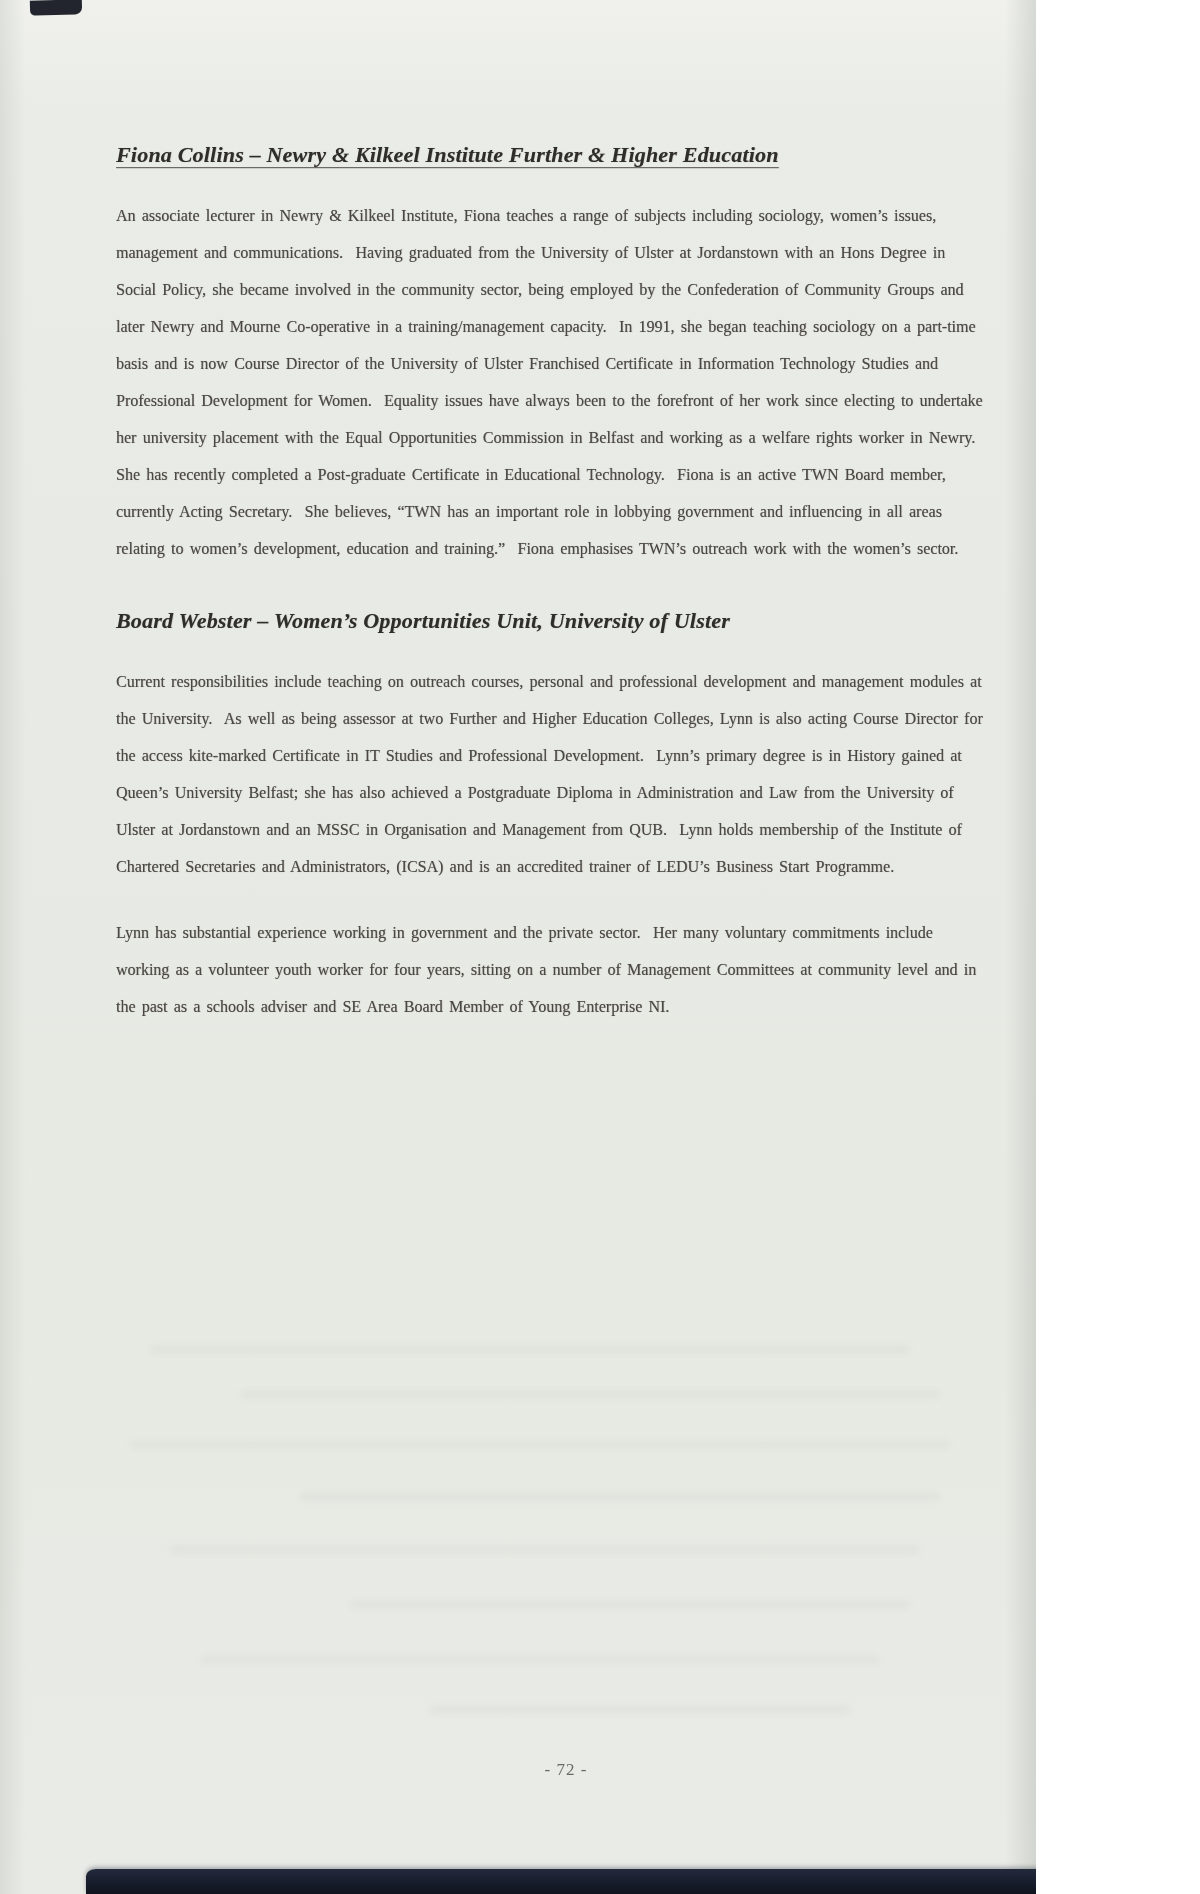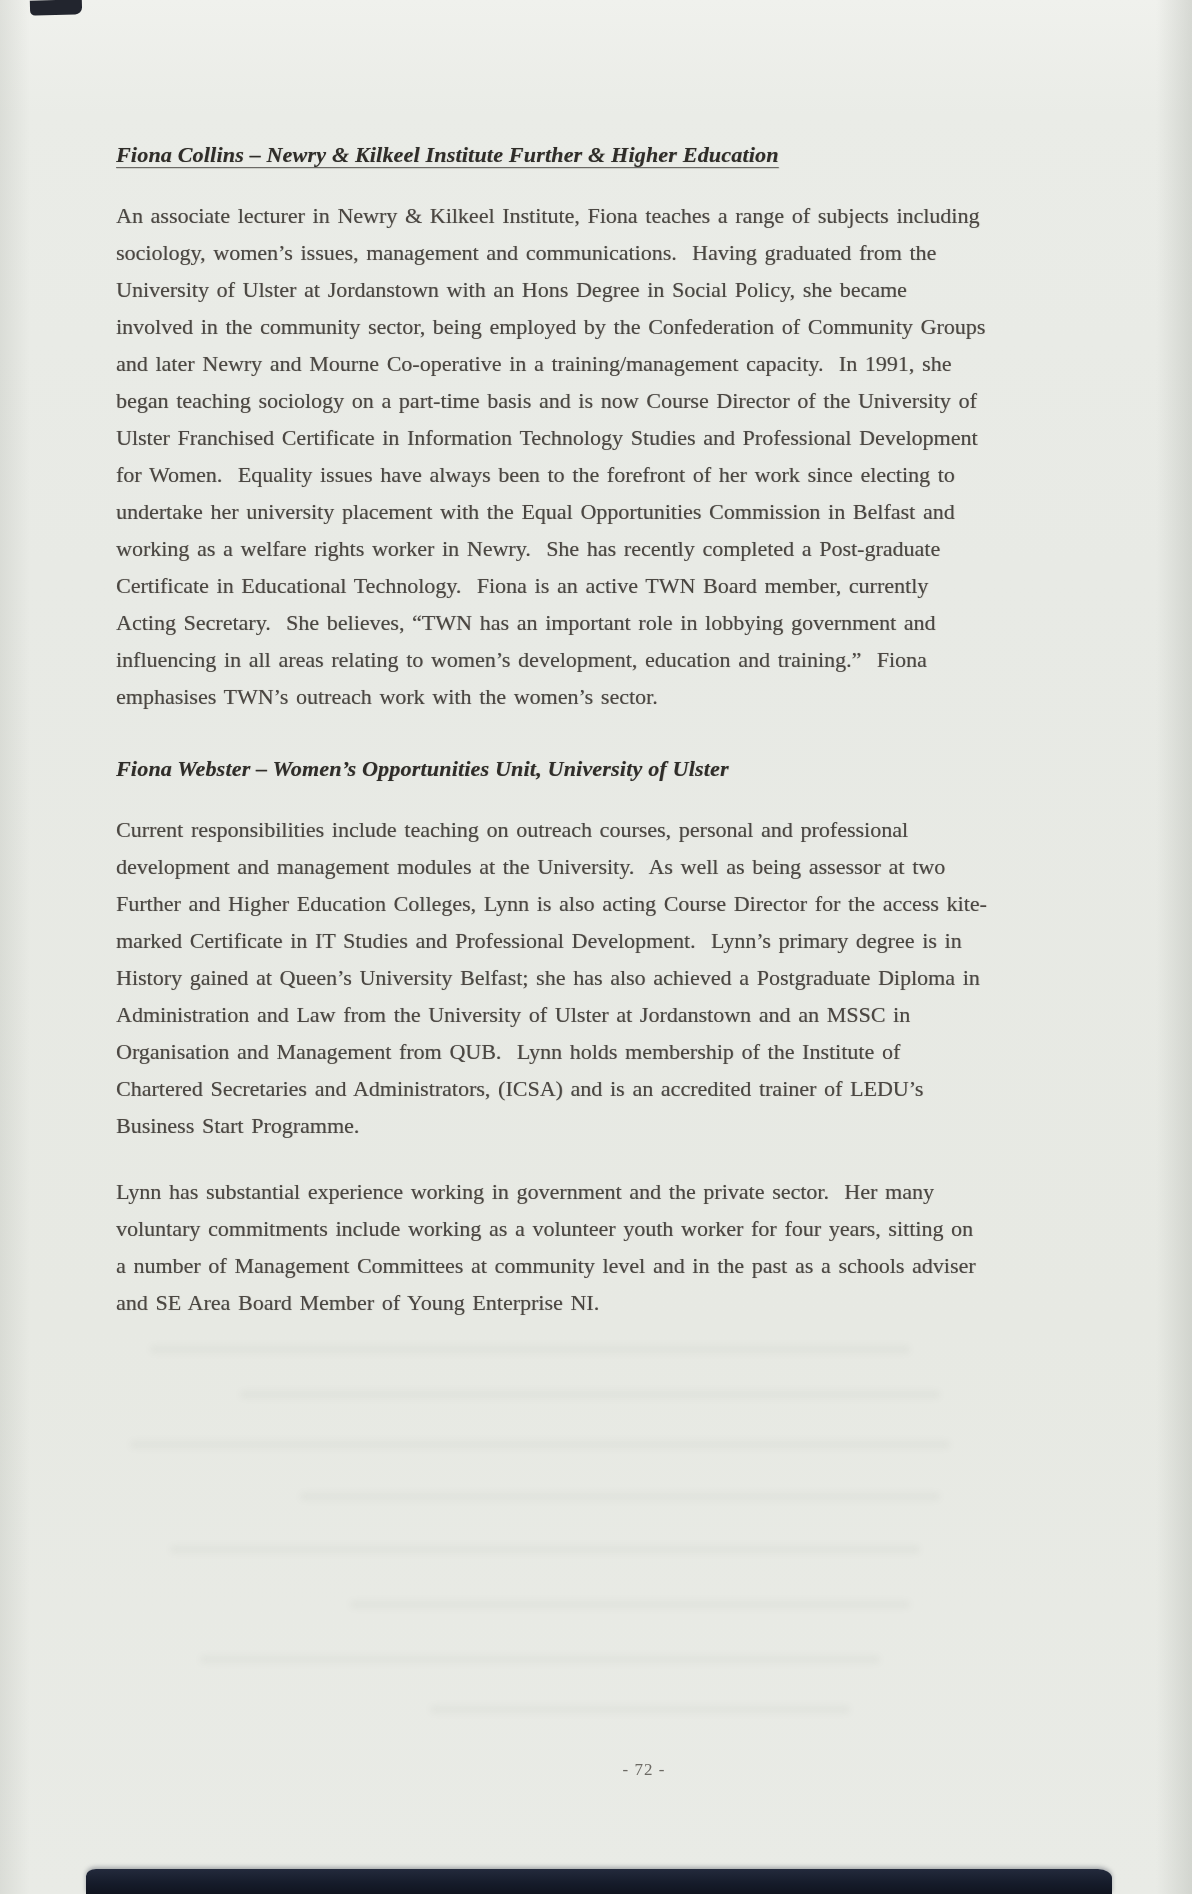--- a/index.html
+++ b/index.html
@@ -4,21 +4,21 @@
 <style>
   html, body {
     margin: 0;
     padding: 0;
     width: 1200px;
     height: 1894px;
     overflow: hidden;
   }
   .scan {
     position: relative;
-    width: 1192px;
+    width: 1036px;
     height: 1894px;
     background:
       linear-gradient(90deg, rgba(190,193,186,0.35) 0%, rgba(233,235,230,0) 2.5%, rgba(233,235,230,0) 97%, rgba(176,180,173,0.4) 100%),
       linear-gradient(180deg, #f0f1ed 0%, #eaece7 6%, #e8eae5 30%, #e7e9e3 70%, #e9ebe6 100%);
     font-family: "Liberation Serif", "DejaVu Serif", serif;
     overflow: hidden;
   }
   .content {
     position: absolute;
     left: 116px;
@@ -40,21 +40,21 @@
     text-decoration: underline;
     text-decoration-thickness: 1px;
     text-underline-offset: 5px;
     text-decoration-color: rgba(55,52,48,0.6);
   }
   h1.spaced-above {
     margin-top: 39px;
   }
   p.body-par {
     margin: 0 0 29px 0;
-    font-size: 22px;
+    font-size: 16px;
     line-height: 37px;
     word-spacing: 2.2px;
     white-space: pre-wrap;
     text-align: left;
   }
   .page-number {
     position: absolute;
     left: 0;
     right: 0;
     top: 1760px;
@@ -110,21 +110,21 @@
 <div class="scan">
 
   <div class="artifact-top-left"></div>
 
   <div class="content">
 
     <h1 class="sec-heading underlined">Fiona Collins – Newry &amp; Kilkeel Institute Further &amp; Higher Education</h1>
 
     <p class="body-par">An associate lecturer in Newry &amp; Kilkeel Institute, Fiona teaches a range of subjects including sociology, women’s issues, management and communications.  Having graduated from the University of Ulster at Jordanstown with an Hons Degree in Social Policy, she became involved in the community sector, being employed by the Confederation of Community Groups and later Newry and Mourne Co-operative in a training/management capacity.  In 1991, she began teaching sociology on a part-time basis and is now Course Director of the University of Ulster Franchised Certificate in Information Technology Studies and Professional Development for Women.  Equality issues have always been to the forefront of her work since electing to undertake her university placement with the Equal Opportunities Commission in Belfast and working as a welfare rights worker in Newry.  She has recently completed a Post-graduate Certificate in Educational Technology.  Fiona is an active TWN Board member, currently Acting Secretary.  She believes, “TWN has an important role in lobbying government and influencing in all areas relating to women’s development, education and training.”  Fiona emphasises TWN’s outreach work with the women’s sector.</p>
 
-    <h1 class="sec-heading spaced-above">Fiona Webster – Women’s Opportunities Unit, University of Ulster</h1>
+    <h1 class="sec-heading spaced-above">Board Webster – Women’s Opportunities Unit, University of Ulster</h1>
 
 
     <p class="body-par">Current responsibilities include teaching on outreach courses, personal and professional development and management modules at the University.  As well as being assessor at two Further and Higher Education Colleges, Lynn is also acting Course Director for the access kite-marked Certificate in IT Studies and Professional Development.  Lynn’s primary degree is in History gained at Queen’s University Belfast; she has also achieved a Postgraduate Diploma in Administration and Law from the University of Ulster at Jordanstown and an MSSC in Organisation and Management from QUB.  Lynn holds membership of the Institute of Chartered Secretaries and Administrators, (ICSA) and is an accredited trainer of LEDU’s Business Start Programme.</p>
 
     <p class="body-par">Lynn has substantial experience working in government and the private sector.  Her many voluntary commitments include working as a volunteer youth worker for four years, sitting on a number of Management Committees at community level and in the past as a schools adviser and SE Area Board Member of Young Enterprise NI.</p>
 
   </div>
 
   <div class="ghost-line g1"></div>
   <div class="ghost-line g2"></div>

